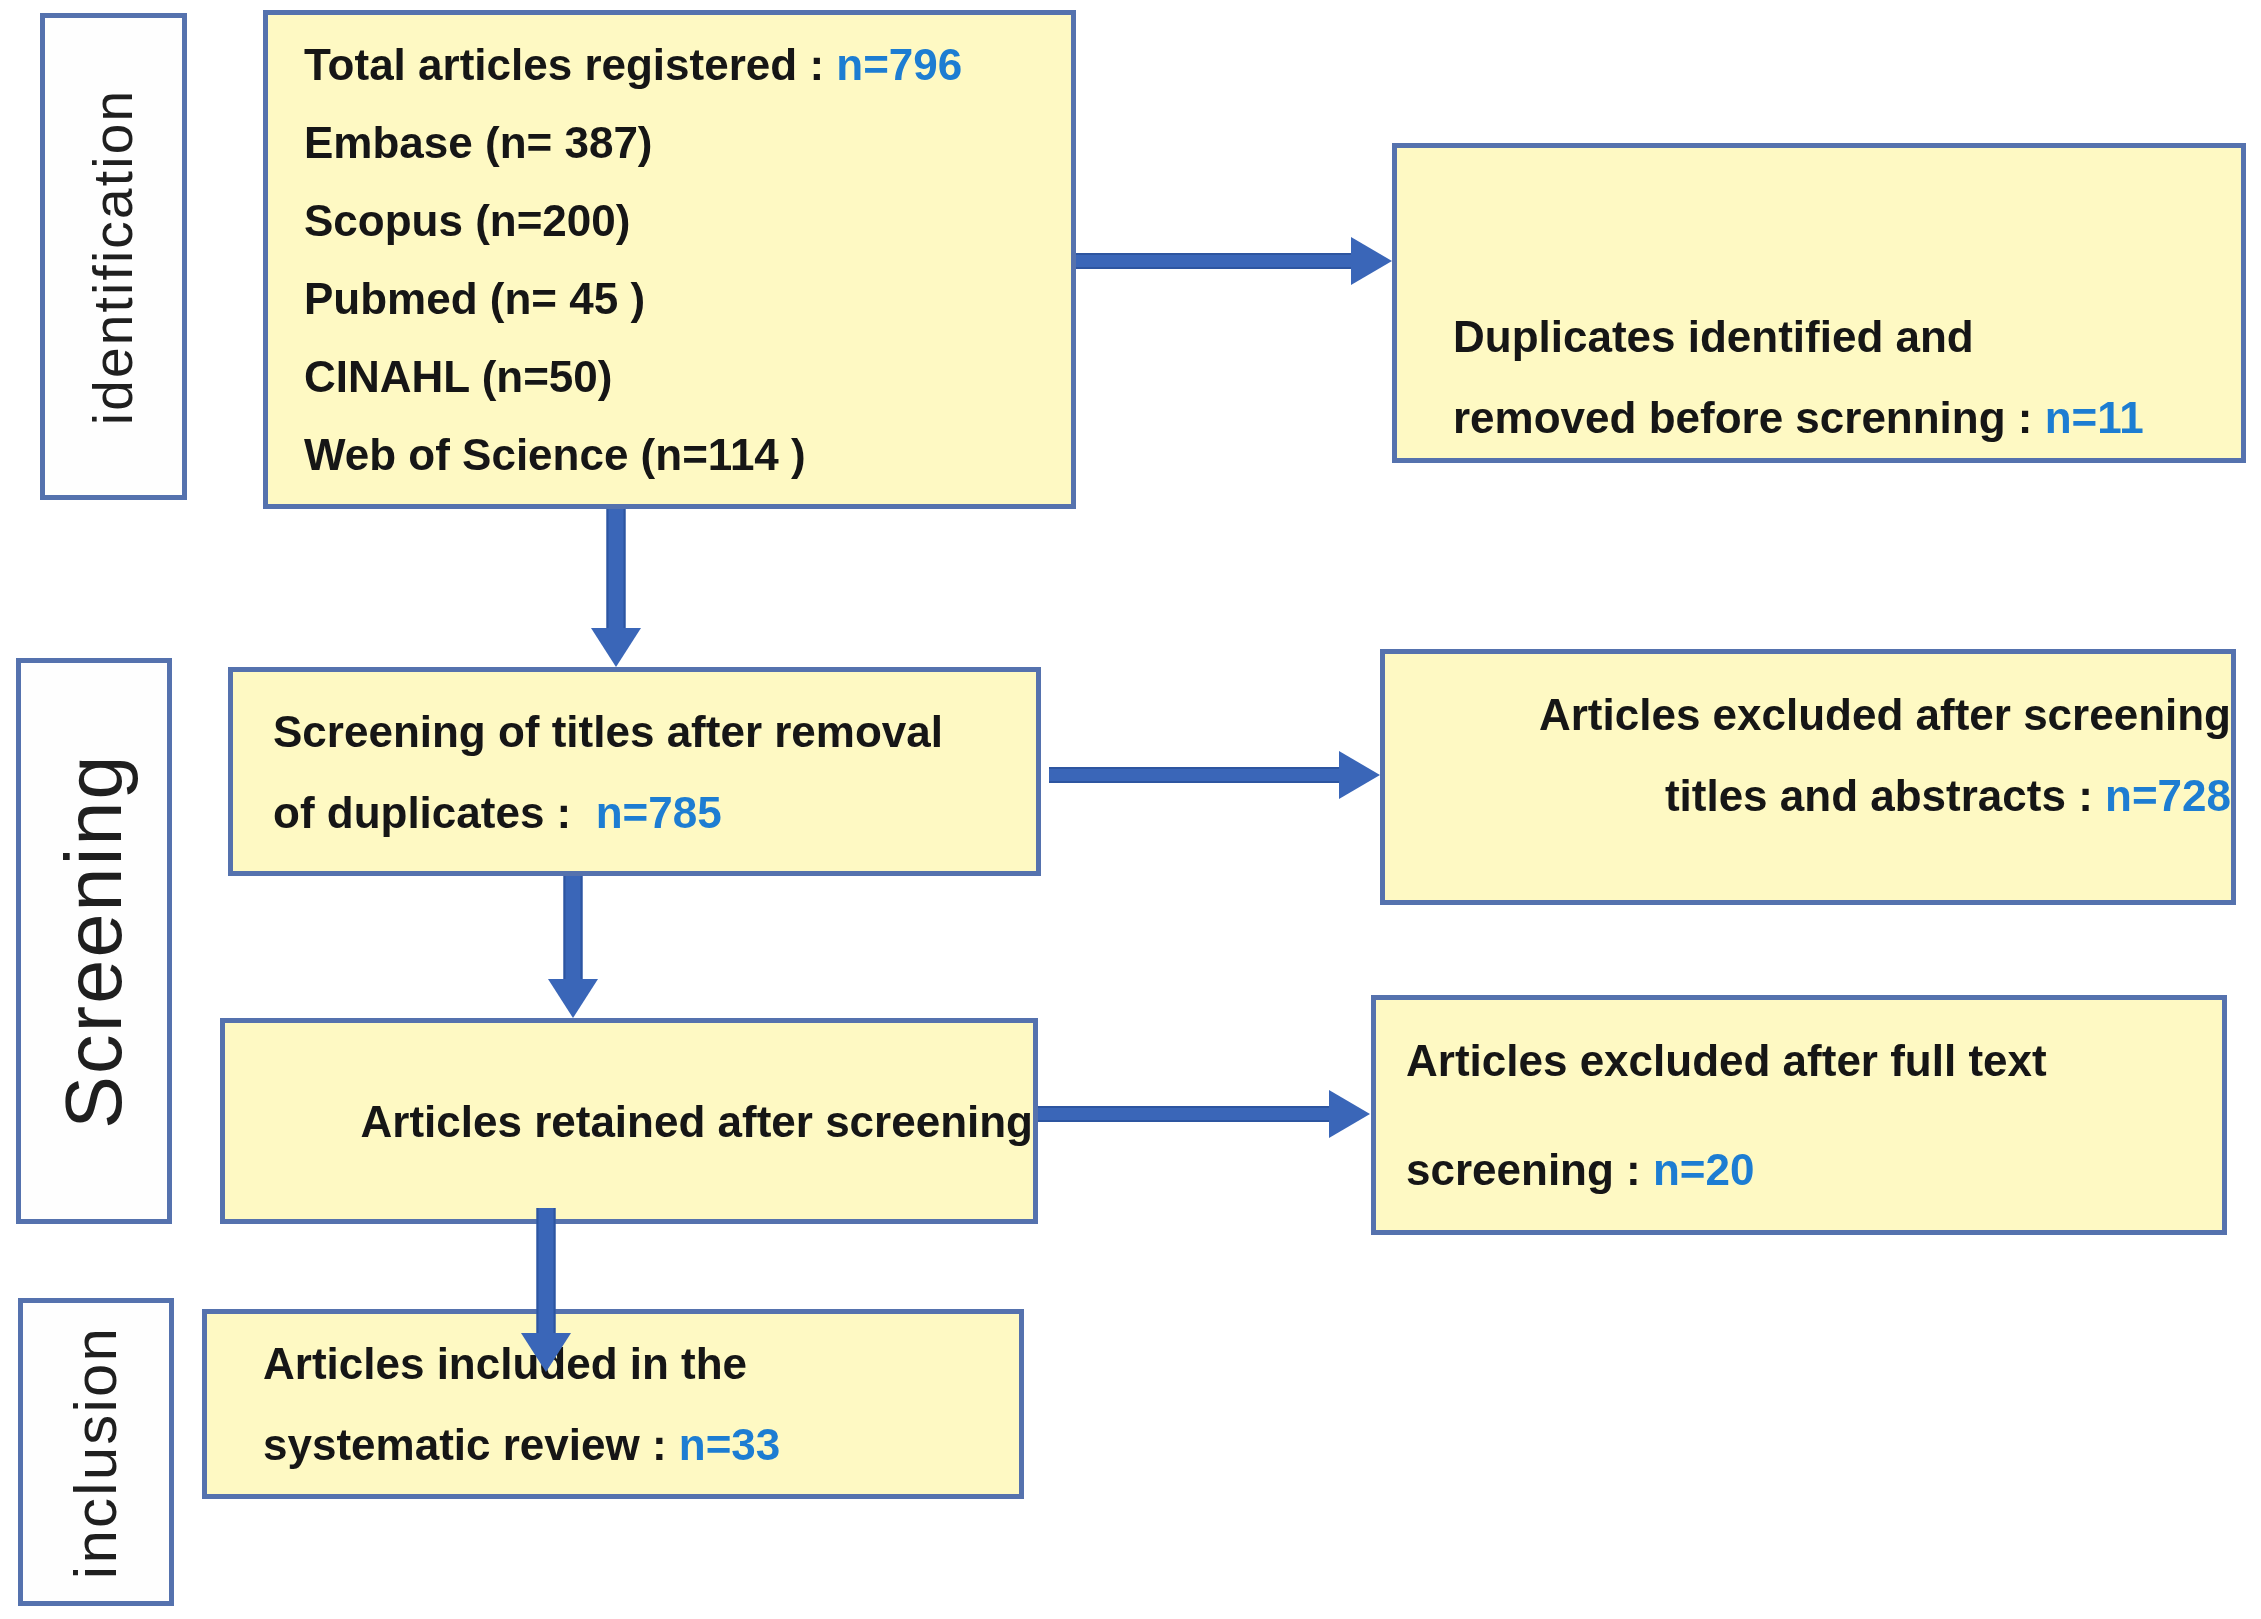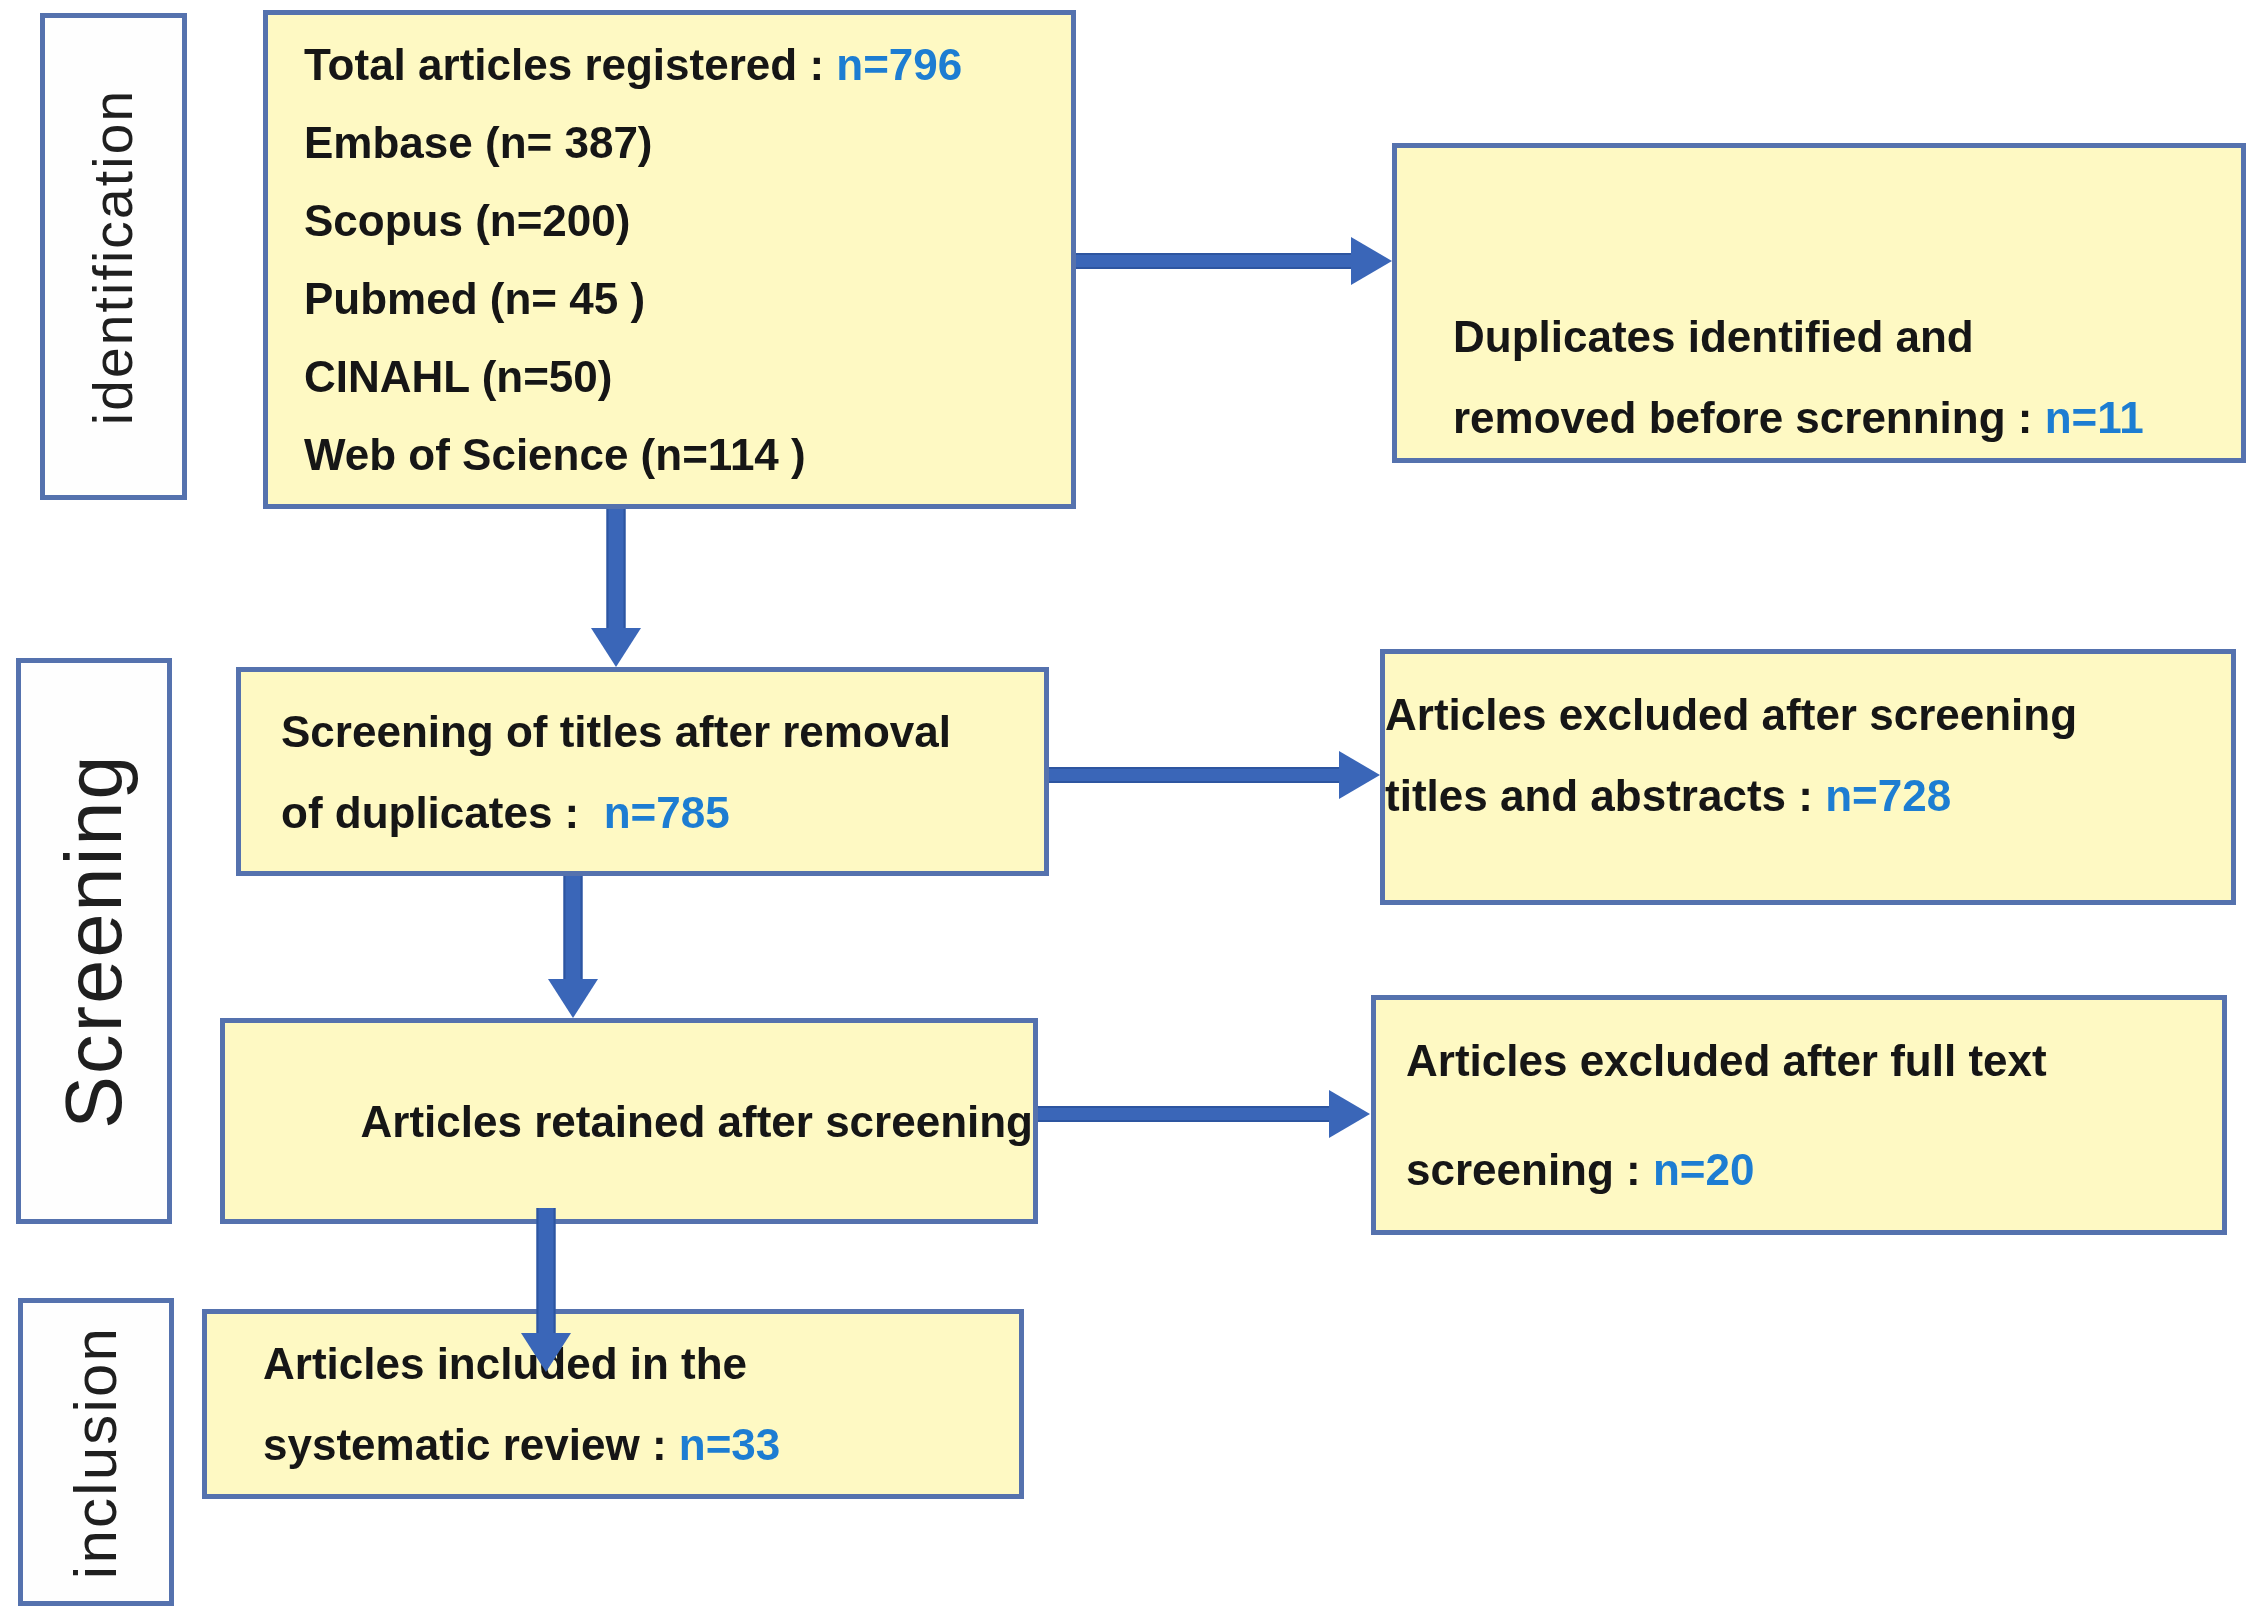--- a/index.html
+++ b/index.html
@@ -26,22 +26,22 @@
     color:#161616;
     font-size:44px;
     line-height:81px;
   }
   .num{color:#1d7dd2;}
   
   .box-total{left:263px;top:10.2px;width:813px;height:499px;padding-left:36px;}
   .box-total .bline{line-height:78px;}
   .box-duplicates{left:1392px;top:143px;width:854px;height:320px;padding-left:56px;justify-content:flex-end;}
   .box-duplicates .inner{max-width:727px;}
-  .box-screening-titles{left:236px;top:667px;width:813px;height:209px;padding-left:40px;}
-  .box-excluded-titles{left:1380px;top:649px;width:856px;height:256px;padding-bottom:44px;text-align:left;}
+  .box-screening-titles{left:228px;top:667px;width:813px;height:209px;padding-left:40px;}
+  .box-excluded-titles{left:1380px;top:649px;width:856px;height:256px;padding-bottom:44px;text-align:right;}
   .box-retained{left:220px;top:1018px;width:818px;height:206px;padding-left:40px;align-items:flex-end;}
   .box-excluded-fulltext{left:1371px;top:995px;width:856px;height:240px;padding-left:30px;}
   .box-excluded-fulltext .bline{line-height:109px;}
   .box-included{left:202px;top:1309px;width:822px;height:190px;padding-left:56px;}
   .box-included .inner{max-width:596px;}
   
   .stagebox{
     position:absolute;
     box-sizing:border-box;
     border:5.1px solid #5572ae;

